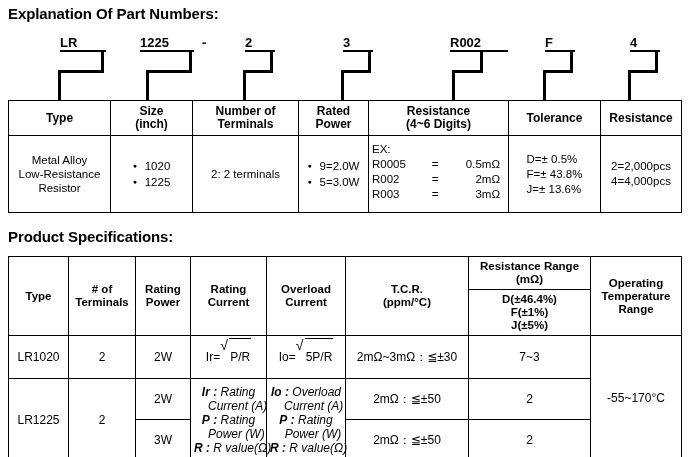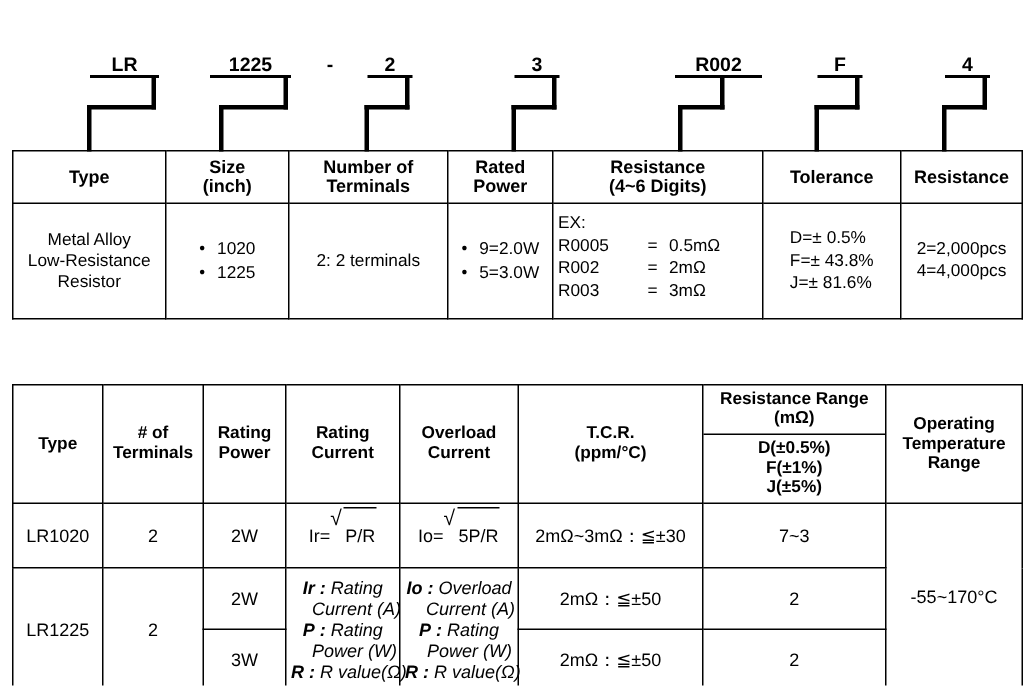--- a/index.html
+++ b/index.html
@@ -22,21 +22,21 @@
     white-space:nowrap;
   }
   #title-part-numbers{left:8px;top:5px;}
   #title-product-specs{left:8px;top:228px;}
 
   
   .pn-token{
     position:absolute;
     font-weight:bold;
     font-size:13px;
-    text-align:center;
+    text-align:left;
     white-space:nowrap;
     border-bottom:2px solid #000;
     padding-bottom:0px;
     line-height:14px;
   }
   .pn-token.nodash{border-bottom:none;}
 
   
   .lead-v{position:absolute;width:3px;background:#000;}
   .lead-h{position:absolute;height:3px;background:#000;}
@@ -71,21 +71,21 @@
   }
   .bullets .bl{white-space:nowrap;}
   .bullets .dot{display:inline-block;width:12px;}
   .bullets .dot::before{content:"\25CF";font-size:7px;vertical-align:2px;}
   .ex-grid{
     display:inline-block;text-align:left;line-height:15px;
   }
   .ex-grid .r{display:block;white-space:pre;}
   .ex-grid .c1{display:inline-block;width:52px;}
   .ex-grid .c2{display:inline-block;width:22px;text-align:center;}
-  .ex-grid .c3{display:inline-block;width:54px;}
+  .ex-grid .c3{display:inline-block;width:54px;text-align:right;}
   .tol{display:inline-block;text-align:left;line-height:15px;}
   .pack{display:inline-block;text-align:left;line-height:15px;}
 
   
   #tbl-product-specs{left:8px;top:256px;width:673px;}
   #tbl-product-specs th{font-size:11.5px;line-height:13px;}
   #tbl-product-specs td{font-size:12px;}
 
   .th-split{padding:0 !important;}
   .th-split .up{
@@ -123,20 +123,21 @@
   .legend .lrow{display:block;white-space:nowrap;}
   .legend .sym{font-weight:bold;}
   .legend .ind{display:inline-block;width:14px;}
   .le{white-space:nowrap;}
 </style>
 </head>
 <body>
 
 <div class="page">
 
+  <div class="section-title" id="title-part-numbers">Explanation Of Part Numbers:</div>
 
   <div class="pn-token" style="left:60px;top:36px;width:46px;">LR</div>
   <div class="pn-token" style="left:140px;top:36px;width:54px;">1225</div>
   <div class="pn-token nodash" style="left:202px;top:36px;width:36px;">-</div>
   <div class="pn-token" style="left:245px;top:36px;width:30px;">2</div>
   <div class="pn-token" style="left:343px;top:36px;width:30px;">3</div>
   <div class="pn-token" style="left:450px;top:36px;width:58px;">R002</div>
   <div class="pn-token" style="left:545px;top:36px;width:30px;">F</div>
   <div class="pn-token" style="left:630px;top:36px;width:30px;">4</div>
 
@@ -234,33 +235,34 @@
             <span class="r">EX:</span>
             <span class="r"><span class="c1">R0005</span><span class="c2">=</span><span class="c3">0.5mΩ</span></span>
             <span class="r"><span class="c1">R002</span><span class="c2">=</span><span class="c3">2mΩ</span></span>
             <span class="r"><span class="c1">R003</span><span class="c2">=</span><span class="c3">3mΩ</span></span>
           </span>
         </td>
         <td>
           <span class="tol">
             <span>D=± 0.5%</span><br>
             <span>F=± 43.8%</span><br>
-            <span>J=± 81.6%</span>
+            <span>J=± 13.6%</span>
           </span>
         </td>
         <td>
           <span class="pack">
             <span>2=2,000pcs</span><br>
             <span>4=4,000pcs</span>
           </span>
         </td>
       </tr>
     </tbody>
   </table>
 
+  <div class="section-title" id="title-product-specs">Product Specifications:</div>
 
   <table class="tbl" id="tbl-product-specs">
     <colgroup>
       <col style="width:60px">
         <col style="width:67px">
         <col style="width:55px">
       <col style="width:76px">
         <col style="width:79px">
         <col style="width:123px">
       <col style="width:122px">
@@ -290,21 +292,21 @@
         <th>
           <span>T.C.R.</span><br>
           <span>(ppm/°C)</span>
         </th>
         <th class="th-split">
           <span class="up">
             <span>Resistance Range</span><br>
             <span>(mΩ)</span>
           </span>
           <span class="dn">
-            <span>D(±0.5%)</span><br>
+            <span>D(±46.4%)</span><br>
             <span>F(±1%)</span><br>
             <span>J(±5%)</span>
           </span>
         </th>
         <th>
           <span>Operating</span><br>
           <span>Temperature</span><br>
           <span>Range</span>
         </th>
       </tr>

